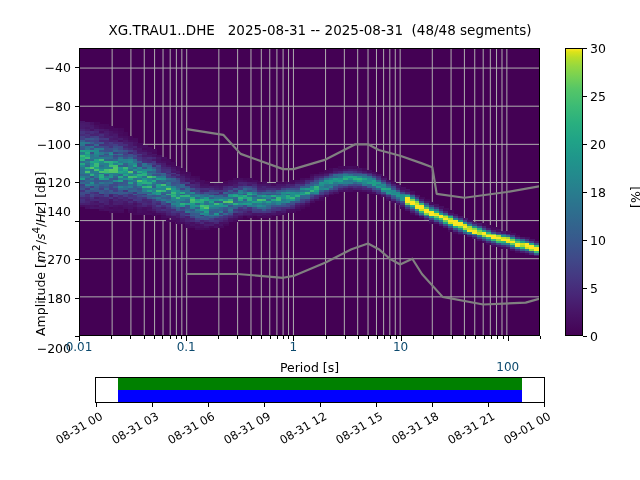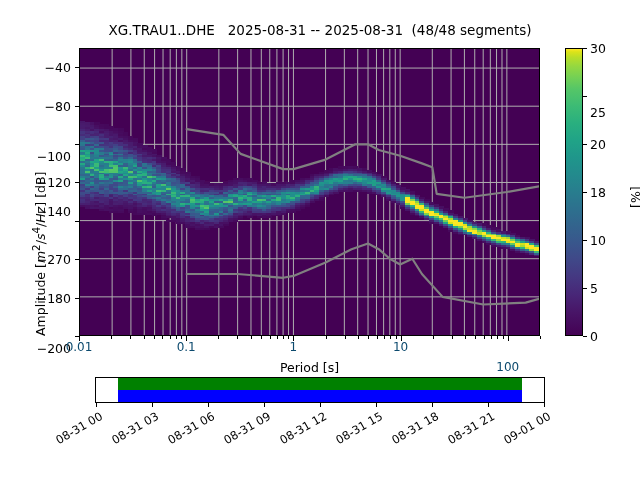--- a/index.html
+++ b/index.html
@@ -2063,21 +2063,21 @@
       Amplitude [<i>m</i><sup>2</sup>/<i>s</i><sup>4</sup>/<i>Hz</i>] [dB]
     </span>
   </div>
 
   <div id="yticks">
       <div class="ytickmark" style="top: 67.2px;"></div>
       <div class="yticklab" style="top: 67.2px;">−40</div>
       <div class="ytickmark" style="top: 105.6px;"></div>
       <div class="yticklab" style="top: 105.6px;">−80</div>
       <div class="ytickmark" style="top: 144px;"></div>
-      <div class="yticklab" style="top: 156px;">−100</div>
+      <div class="yticklab" style="top: 144px;">−100</div>
       <div class="ytickmark" style="top: 182.4px;"></div>
       <div class="yticklab" style="top: 182.4px;">−120</div>
       <div class="ytickmark" style="top: 220.8px;"></div>
       <div class="yticklab" style="top: 211px;">−140</div>
       <div class="ytickmark" style="top: 259.2px;"></div>
       <div class="yticklab" style="top: 259.2px;">−270</div>
       <div class="ytickmark" style="top: 297.6px;"></div>
       <div class="yticklab" style="top: 297.6px;">−180</div>
       <div class="ytickmark" style="top: 336px;"></div>
       <div class="yticklab" style="top: 348px;">−200</div>
@@ -2136,21 +2136,21 @@
       <div class="cbticklab" style="top: 336px;">0</div>
       <div class="cbtick" style="top: 288px;"></div>
       <div class="cbticklab" style="top: 288px;">5</div>
       <div class="cbtick" style="top: 240px;"></div>
       <div class="cbticklab" style="top: 240px;">10</div>
       <div class="cbtick" style="top: 192px;"></div>
       <div class="cbticklab" style="top: 192px;">18</div>
       <div class="cbtick" style="top: 144px;"></div>
       <div class="cbticklab" style="top: 144px;">20</div>
       <div class="cbtick" style="top: 96px;"></div>
-      <div class="cbticklab" style="top: 112px;">25</div>
+      <div class="cbticklab" style="top: 96px;">25</div>
       <div class="cbtick" style="top: 48px;"></div>
       <div class="cbticklab" style="top: 48px;">30</div>
     </div>
   <div id="cblabel-wrap">
     <span class="cbl">[%]</span>
   </div>
 
   <div id="timebox">
     <div id="cov-green" style="left: 22.4px; width: 403.2px; background: rgb(0, 128, 0);"></div>
     <div id="cov-blue" style="left: 22.4px; width: 403.2px; background: rgb(0, 0, 255);"></div>

